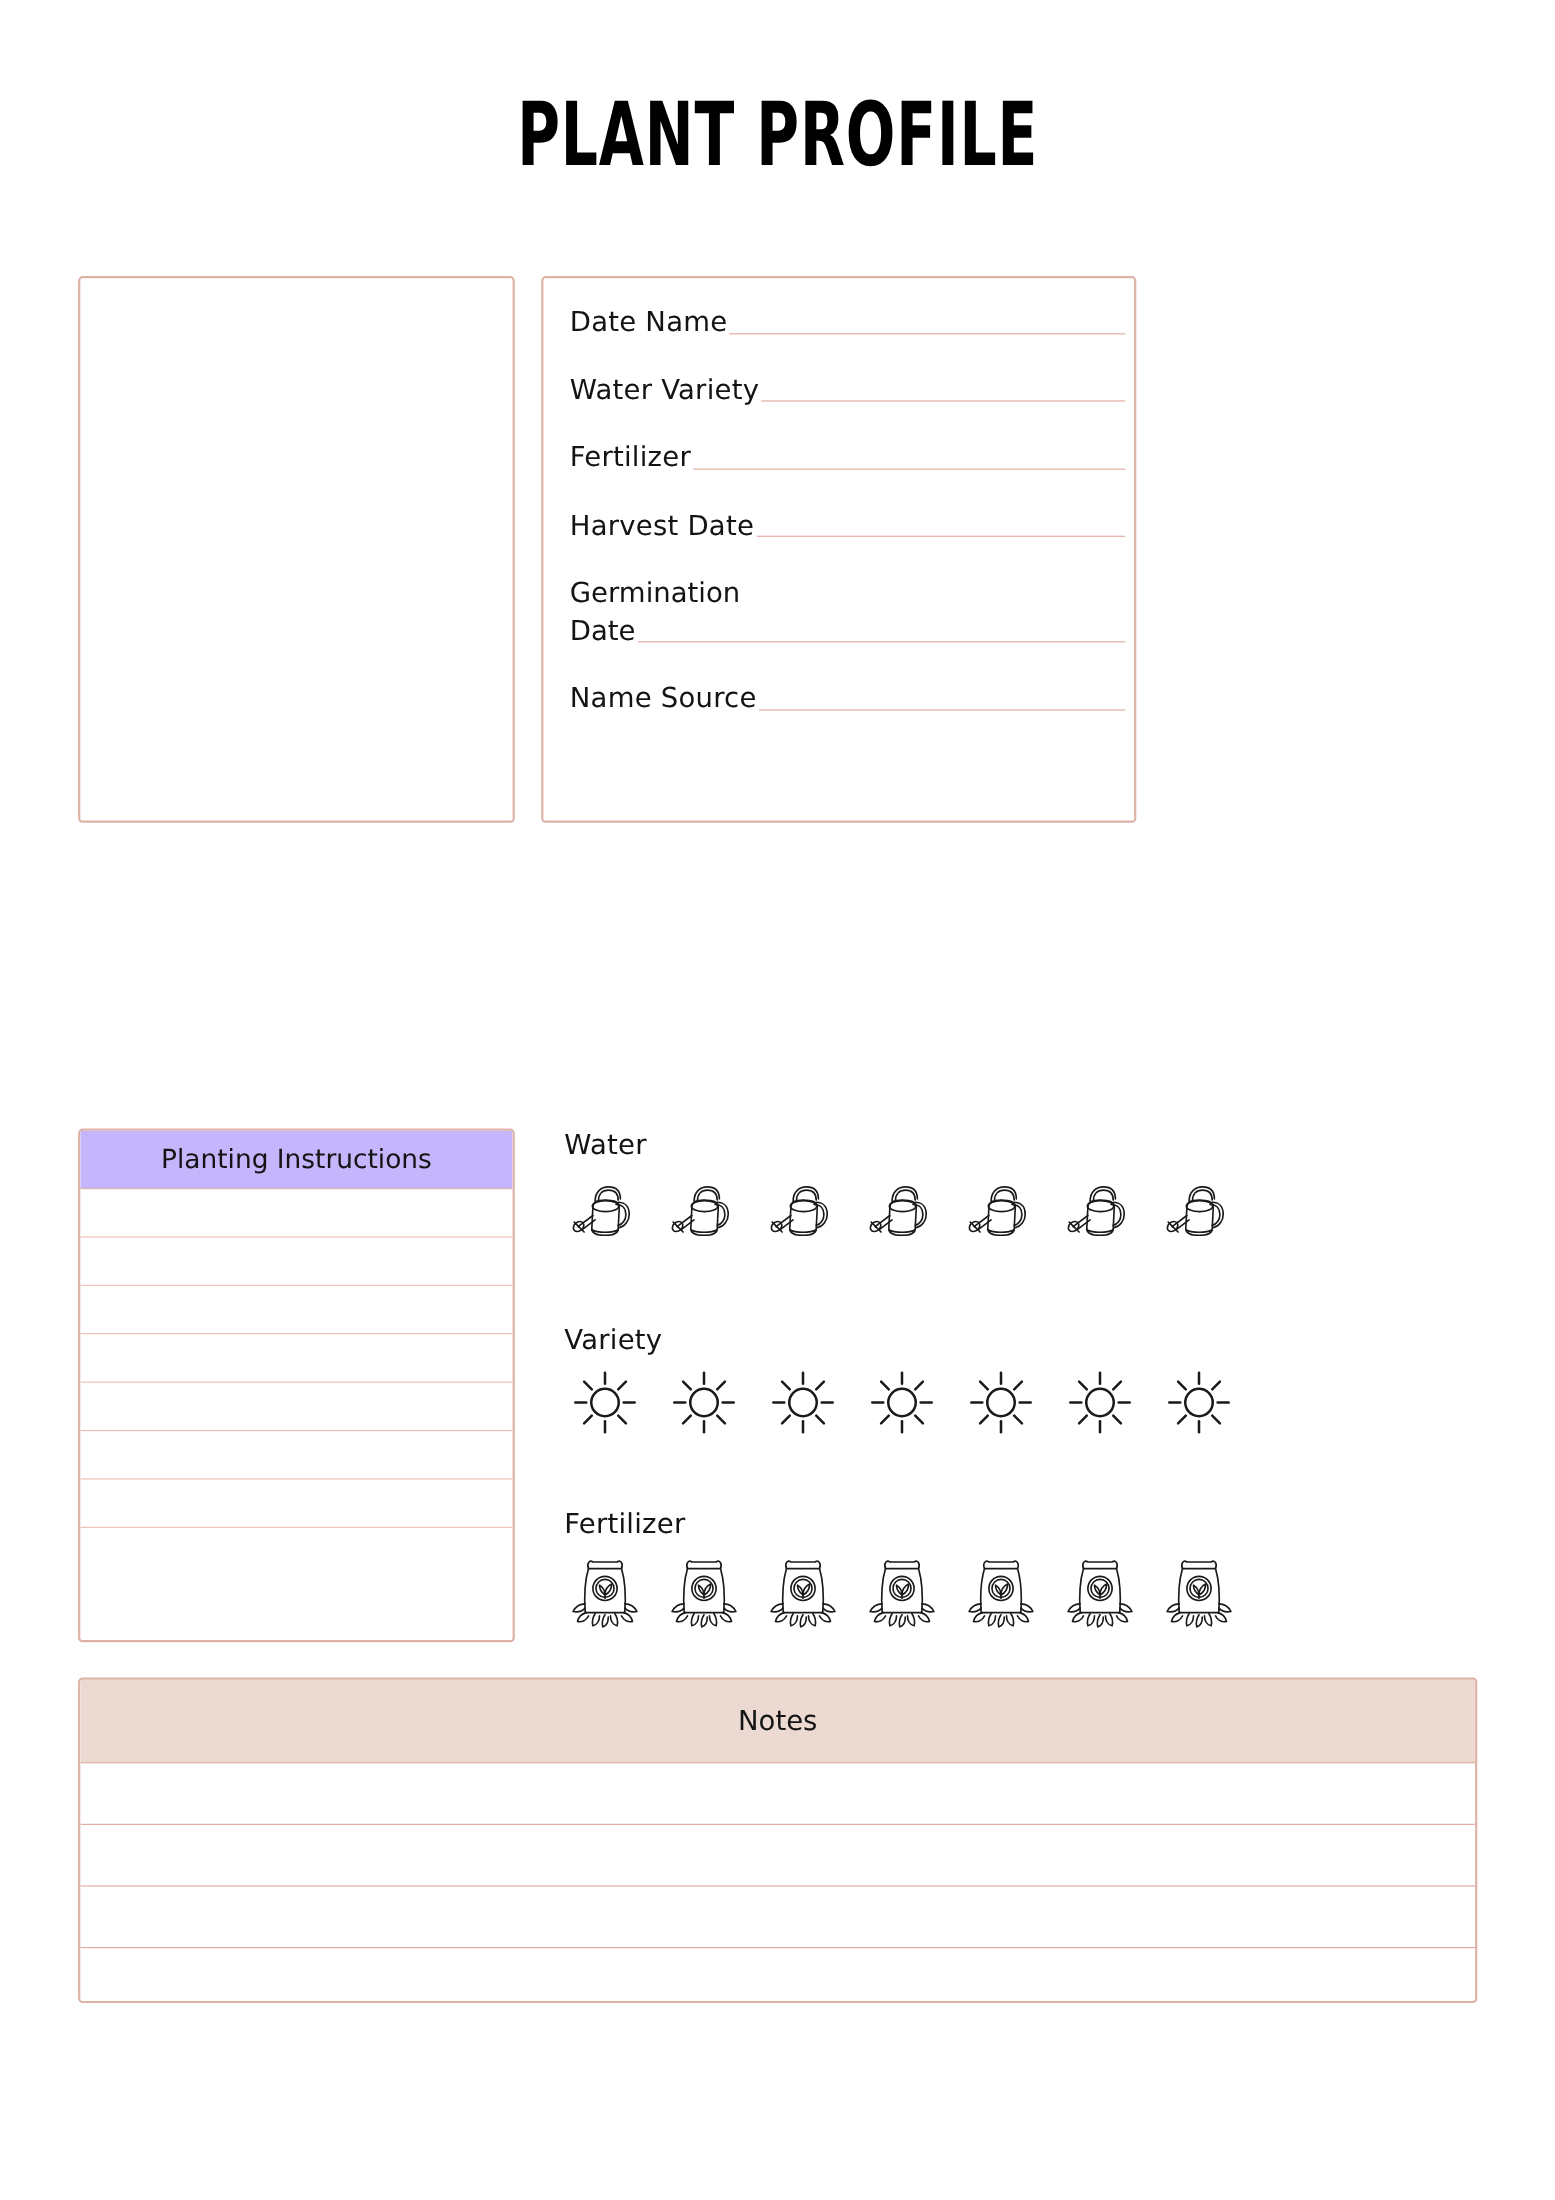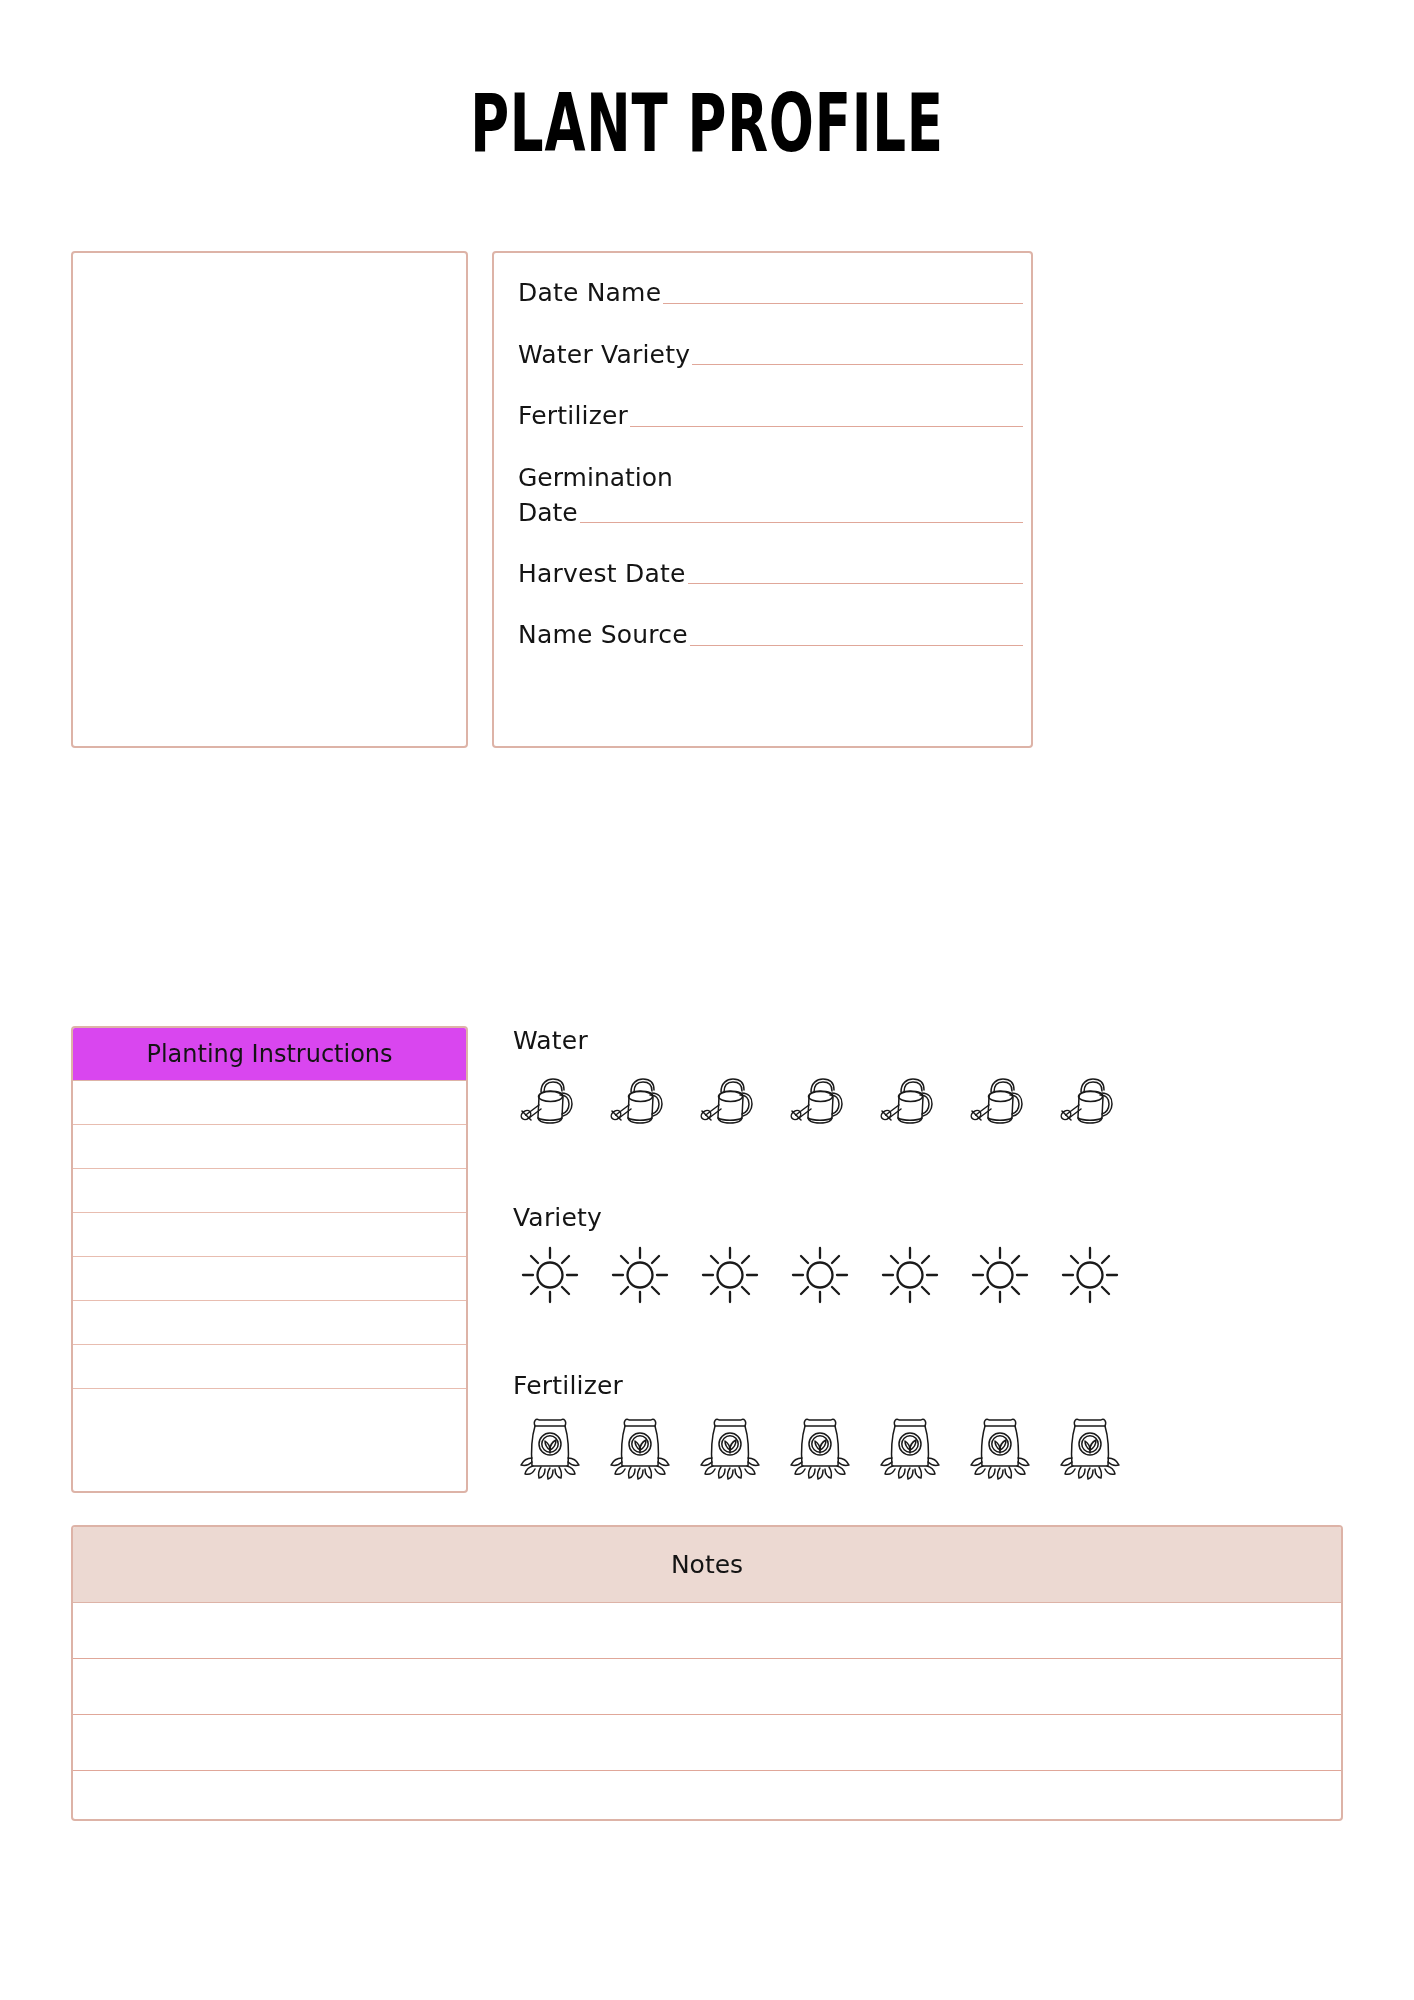--- a/index.html
+++ b/index.html
@@ -120,21 +120,21 @@
     width: 397px;
     height: 467px;
     border: 2px solid #ddb3a7;
     border-radius: 4px;
     box-sizing: border-box;
     background: #ffffff;
     overflow: hidden;
   }
   .instructions-header {
     height: 53px;
-    background: #d946ef;
+    background: #c4b5fd;
     border-bottom: 1.6px solid #ddb3a7;
     display: flex;
     align-items: center;
     justify-content: center;
     font-family: "DejaVu Sans", sans-serif;
     font-size: 24px;
     color: #141414;
     box-sizing: border-box;
   }
   .instructions-rows {
@@ -240,31 +240,31 @@
     <div class="field">
       <span class="field-label">Water Variety</span>
       <span class="field-rule"></span>
     </div>
 
     <div class="field">
       <span class="field-label">Fertilizer</span>
       <span class="field-rule"></span>
     </div>
 
+    <div class="field">
+      <span class="field-label">Harvest Date</span>
+      <span class="field-rule"></span>
+    </div>
+
     <div class="field wrap">
       <span class="label-line1">Germination</span>
       <span class="label-row2">
         <span class="label-line2">Date</span>
         <span class="field-rule"></span>
       </span>
-    </div>
-
-    <div class="field">
-      <span class="field-label">Harvest Date</span>
-      <span class="field-rule"></span>
     </div>
 
     <div class="field">
       <span class="field-label">Name Source</span>
       <span class="field-rule"></span>
     </div>
 
   </div>
 
   <div class="instructions">

